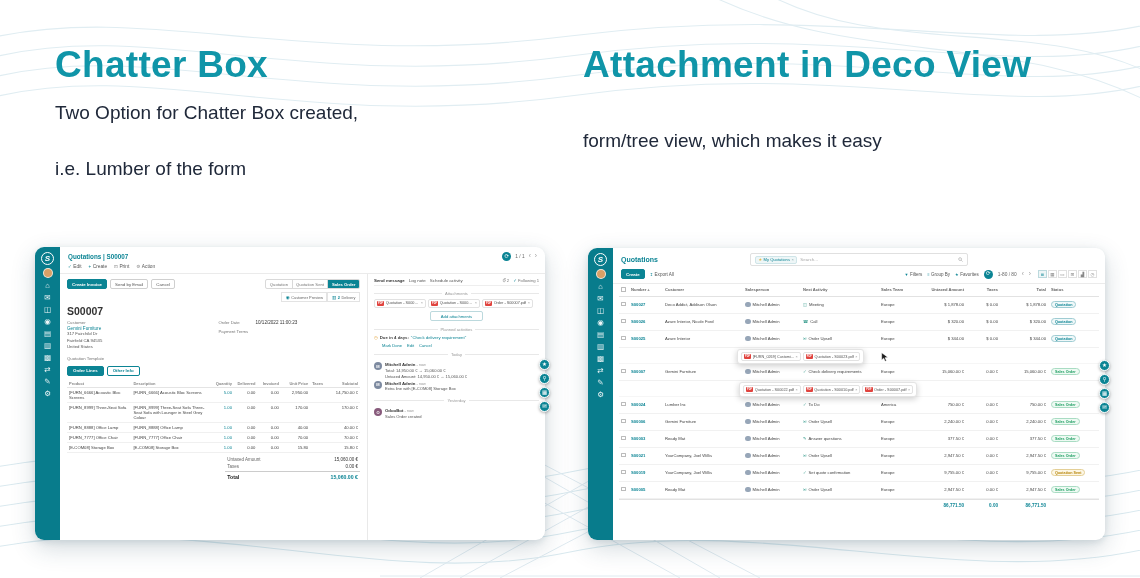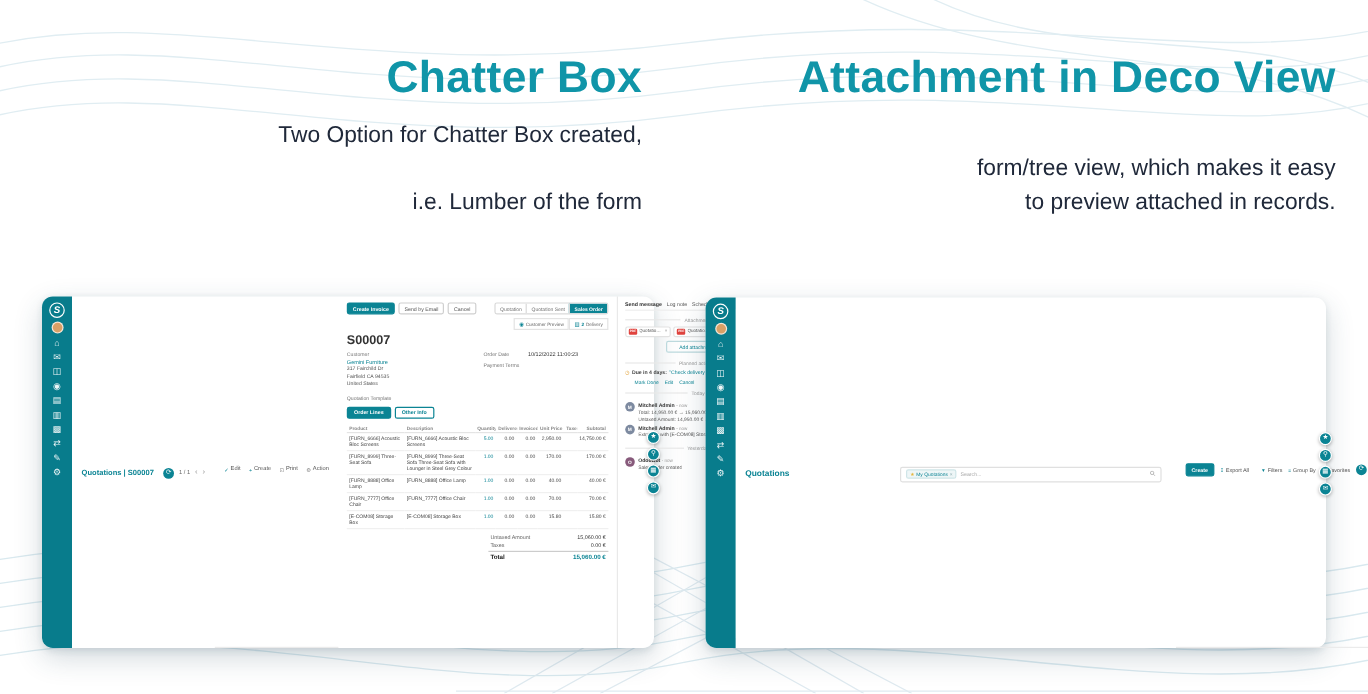--- a/index.html
+++ b/index.html
@@ -2,41 +2,41 @@
 <html><head>
 <meta charset="utf-8">
 <style>
   *{margin:0;padding:0;box-sizing:border-box}
   html,body{background:#fff}
   .stage{position:relative;width:1140px;height:578px;background:#ffffff;overflow:hidden;
          font-family:"Liberation Sans",sans-serif;color:#222}
   .waves{position:absolute;left:0;top:0;pointer-events:none;z-index:0}
 
   
-  .feature{position:absolute;text-align:right;z-index:2}
+  .feature{position:absolute;text-align:left;z-index:2}
   .feature h1{font-size:37px;font-weight:700;color:#1095a8;letter-spacing:.3px}
   .feature p{margin-top:13px;font-size:19px;line-height:28px;color:#20293a;font-weight:500}
   .feature-left{left:55px;top:44px;width:480px}
   .feature-right{left:583px;top:44px;width:530px}
 
   
   .app-card{position:absolute;display:flex;background:#fff;border-radius:9px;z-index:3;
             box-shadow:0 8px 24px rgba(35,70,90,.20),0 2px 6px rgba(35,70,90,.12)}
   .card-left{left:35px;top:247px;width:510px;height:293px}
   .card-right{left:588px;top:248px;width:517px;height:292px}
 
   .app-sidebar{width:25px;background:#087c8c;border-radius:9px 0 0 9px;display:flex;flex-direction:column;
                align-items:center;padding:5px 0;flex:none}
   .logo{width:13px;height:13px;border:1.2px solid #fff;border-radius:50%;color:#fff;font-size:8px;font-weight:700;
         font-style:italic;display:flex;align-items:center;justify-content:center}
   .avatar{width:10px;height:10px;border-radius:50%;background:#d9a066;border:1px solid rgba(255,255,255,.75);margin:3px 0 1px}
   .side-icons{display:flex;flex-direction:column;align-items:center;gap:4.5px;margin-top:3px}
   .s-icon{color:rgba(255,255,255,.93);font-size:7.5px;line-height:1;cursor:pointer}
 
-  .app-main{flex:1;display:flex;flex-direction:row;min-width:0;font-size:5px;color:#444}
+  .app-main{flex:1;display:flex;flex-direction:column;min-width:0;font-size:5px;color:#444}
   .cp-row1{display:flex;align-items:center;padding:5px 8px 3px;gap:4px}
   .breadcrumb{color:#0b8494;font-size:6.3px;font-weight:700;white-space:nowrap}
   .flex-sp{flex:1}
   .sync-btn{width:9px;height:9px;border-radius:50%;background:#0b8494;color:#fff;font-size:5.5px;line-height:1;
             display:flex;align-items:center;justify-content:center;flex:none}
   .pager{font-size:4.8px;color:#666;white-space:nowrap}
   .pg-arrow{font-size:6.5px;color:#999;line-height:1}
   .cp-row2{display:flex;align-items:center;padding:0 8px 4px;gap:7px;border-bottom:1px solid #ebebeb}
   .tb-item{display:flex;align-items:center;gap:1.5px;font-size:4.8px;color:#555;white-space:nowrap}
   .gi{font-size:4.5px;color:#0b8494;font-style:normal}
@@ -196,21 +196,20 @@
       <br>
       <span>i.e. Lumber of the form</span>
     </p>
   </section>
 
   <section class="feature feature-right">
     <h1>Attachment in Deco View</h1>
     <p>
       <br>
       <span>form/tree view, which makes it easy</span><br>
-      <span>to preview attached in records.</span>
     </p>
   </section>
 
   <div class="app-card card-left">
     <aside class="app-sidebar">
       <div class="logo">S</div>
       <div class="avatar"></div>
       <div class="side-icons">
 
       <span class="s-icon" title="home">⌂</span>

